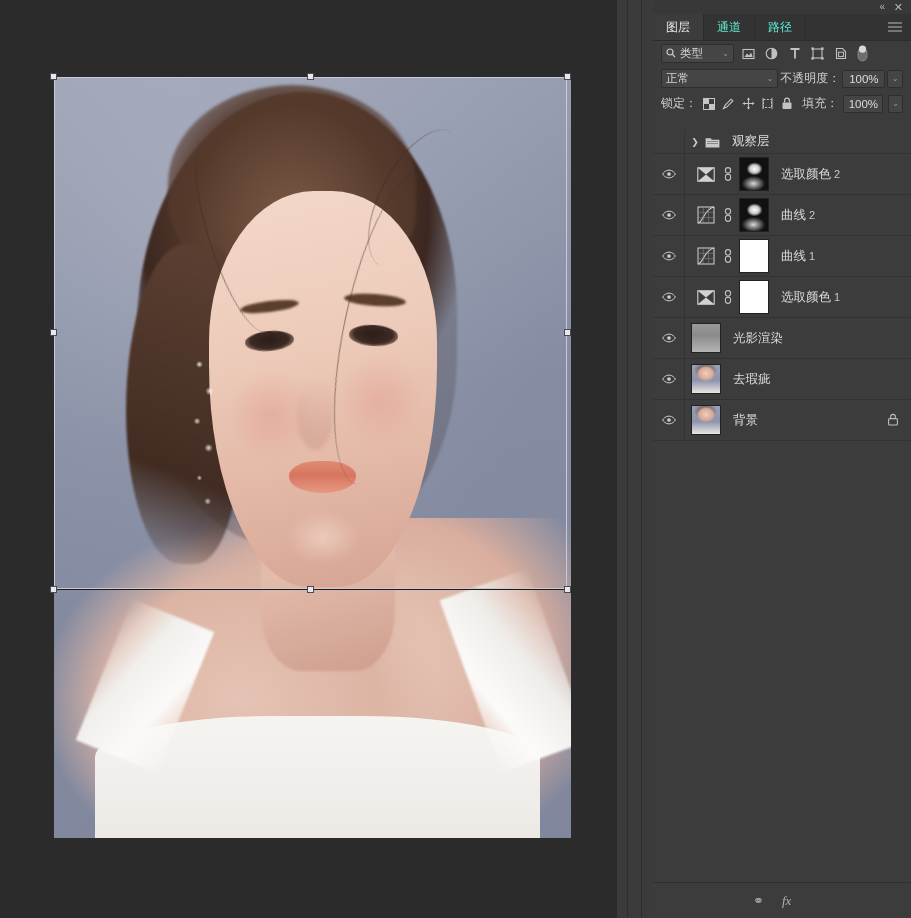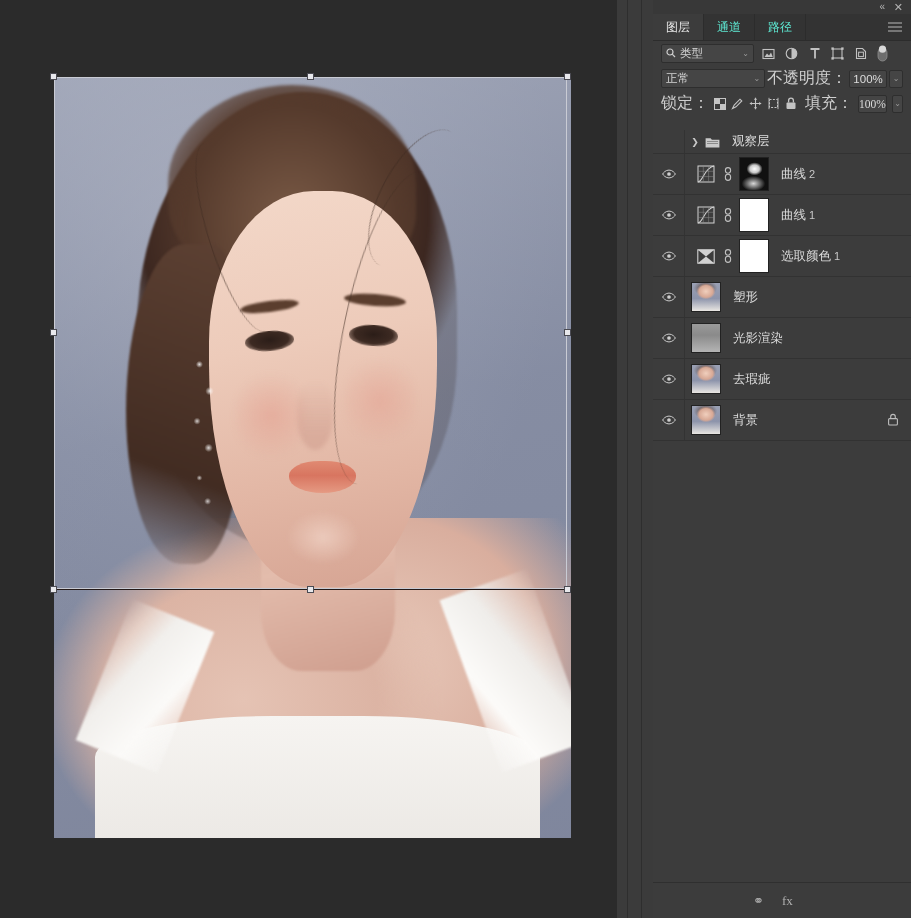--- a/index.html
+++ b/index.html
@@ -222,45 +222,45 @@
   .prow { display:flex; align-items:center; padding:0 8px; height:25px; }
   #filter-row { gap:6px; }
   .select {
     display:flex; align-items:center; height:19px; background:#454545;
     border:1px solid #2e2e2e; border-radius:2px; color:#d4d4d4; font-size:11.5px;
     padding:0 4px; cursor:pointer; position:relative;
   }
   .select .caret {
     margin-left:auto; padding-left:6px; color:#9a9a9a; font-size:8px;
   }
-  #filter-type { width:93px; }
+  #filter-type { width:73px; }
   #filter-type .mag { margin-right:4px; display:inline-block; }
   .ficon {
     width:17px; height:19px; display:flex; align-items:center; justify-content:center;
     color:#c2c2c2; cursor:pointer;
   }
   .toggle-pill {
     width:14px; height:19px; display:flex; align-items:center; justify-content:center;
     cursor:pointer;
   }
 
   #blend-row { gap:2px; }
   #blend-mode { width:120px; }
-  .lbl { font-size:16px; color:#cfcfcf; white-space:nowrap; }
+  .lbl { font-size:12px; color:#cfcfcf; white-space:nowrap; }
   .numfield {
     width:44px; height:18px; background:#454545; border:1px solid #2e2e2e;
     border-radius:2px; color:#dcdcdc; font-size:11.5px; display:flex;
     align-items:center; justify-content:center; cursor:text;
   }
   .mini-caret {
     width:16px; height:18px; background:#454545; border:1px solid #2e2e2e;
     border-radius:2px; display:flex; align-items:center; justify-content:center;
     color:#9a9a9a; font-size:8px; cursor:pointer;
   }
-  #lock-row { gap:5px;font-family:Liberation Serif, serif; }
+  #lock-row { gap:5px; }
   .lockicon {
     width:16px; height:18px; display:flex; align-items:center; justify-content:center;
     color:#c4c4c4; cursor:pointer;
   }
 
   #layers-list {
     position:absolute; left:0; top:130px; right:0; bottom:36px;
     background:#3c3c3c; overflow:hidden;
   }
   .layer-row {
@@ -537,34 +537,34 @@
           <span class="layer-name">观察层</span>
         </div>
         <div class="layer-row">
           <div class="eye-cell">
             <svg class="eye" viewBox="0 0 16 11">
               <path d="M8 1C4 1 1.4 4.3 0.7 5.5 1.4 6.7 4 10 8 10s6.6-3.3 7.3-4.5C14.6 4.3 12 1 8 1z" fill="none" stroke="#cfcfcf" stroke-width="1.1"></path>
               <circle cx="8" cy="5.5" r="2.1" fill="#cfcfcf"></circle>
             </svg>
           </div>
           <span class="adj-icon">
-            <svg width="18" height="18" viewBox="0 0 18 18">
-              <rect x="1" y="1" width="16" height="16" fill="none" stroke="#d2d2d2" stroke-width="1"></rect>
-              <path d="M1 17 C6 17 7 3 17 1" fill="none" stroke="#d2d2d2" stroke-width="1.1"></path>
-              <path d="M6.3 1 V17 M11.6 1 V17 M1 6.3 H17 M1 11.6 H17" stroke="#8f8f8f" stroke-width="0.5"></path>
+            <svg width="18" height="15" viewBox="0 0 18 15">
+              <rect x="0.8" y="0.8" width="16.4" height="13.4" fill="none" stroke="#d2d2d2" stroke-width="1.1"></rect>
+              <path d="M0.8 0.8 L9 7.5 L17.2 0.8 Z" fill="#d2d2d2"></path>
+              <path d="M0.8 14.2 L9 7.5 L17.2 14.2 Z" fill="#d2d2d2"></path>
             </svg>
           </span>
           <span class="link-icon">
             <svg width="10" height="14" viewBox="0 0 10 14">
               <rect x="2.4" y="0.6" width="5.2" height="5.6" rx="2.6" fill="none" stroke="#c0c0c0" stroke-width="1.1"></rect>
               <rect x="2.4" y="7.2" width="5.2" height="6.2" rx="2.6" fill="none" stroke="#c0c0c0" stroke-width="1.1"></rect>
             </svg>
           </span>
           <span class="mask-thumb mini-mask-dark"></span>
-          <span class="layer-name">曲线<span class="suffix">2</span></span>
+          <span class="layer-name">选取颜色<span class="suffix">2</span></span>
         </div>
         <div class="layer-row">
           <div class="eye-cell">
             <svg class="eye" viewBox="0 0 16 11">
               <path d="M8 1C4 1 1.4 4.3 0.7 5.5 1.4 6.7 4 10 8 10s6.6-3.3 7.3-4.5C14.6 4.3 12 1 8 1z" fill="none" stroke="#cfcfcf" stroke-width="1.1"></path>
               <circle cx="8" cy="5.5" r="2.1" fill="#cfcfcf"></circle>
             </svg>
           </div>
           <span class="adj-icon">
             <svg width="18" height="18" viewBox="0 0 18 18">
@@ -572,20 +572,43 @@
               <path d="M1 17 C6 17 7 3 17 1" fill="none" stroke="#d2d2d2" stroke-width="1.1"></path>
               <path d="M6.3 1 V17 M11.6 1 V17 M1 6.3 H17 M1 11.6 H17" stroke="#8f8f8f" stroke-width="0.5"></path>
             </svg>
           </span>
           <span class="link-icon">
             <svg width="10" height="14" viewBox="0 0 10 14">
               <rect x="2.4" y="0.6" width="5.2" height="5.6" rx="2.6" fill="none" stroke="#c0c0c0" stroke-width="1.1"></rect>
               <rect x="2.4" y="7.2" width="5.2" height="6.2" rx="2.6" fill="none" stroke="#c0c0c0" stroke-width="1.1"></rect>
             </svg>
           </span>
+          <span class="mask-thumb mini-mask-dark"></span>
+          <span class="layer-name">曲线<span class="suffix">2</span></span>
+        </div>
+        <div class="layer-row">
+          <div class="eye-cell">
+            <svg class="eye" viewBox="0 0 16 11">
+              <path d="M8 1C4 1 1.4 4.3 0.7 5.5 1.4 6.7 4 10 8 10s6.6-3.3 7.3-4.5C14.6 4.3 12 1 8 1z" fill="none" stroke="#cfcfcf" stroke-width="1.1"></path>
+              <circle cx="8" cy="5.5" r="2.1" fill="#cfcfcf"></circle>
+            </svg>
+          </div>
+          <span class="adj-icon">
+            <svg width="18" height="18" viewBox="0 0 18 18">
+              <rect x="1" y="1" width="16" height="16" fill="none" stroke="#d2d2d2" stroke-width="1"></rect>
+              <path d="M1 17 C6 17 7 3 17 1" fill="none" stroke="#d2d2d2" stroke-width="1.1"></path>
+              <path d="M6.3 1 V17 M11.6 1 V17 M1 6.3 H17 M1 11.6 H17" stroke="#8f8f8f" stroke-width="0.5"></path>
+            </svg>
+          </span>
+          <span class="link-icon">
+            <svg width="10" height="14" viewBox="0 0 10 14">
+              <rect x="2.4" y="0.6" width="5.2" height="5.6" rx="2.6" fill="none" stroke="#c0c0c0" stroke-width="1.1"></rect>
+              <rect x="2.4" y="7.2" width="5.2" height="6.2" rx="2.6" fill="none" stroke="#c0c0c0" stroke-width="1.1"></rect>
+            </svg>
+          </span>
           <span class="mask-thumb mini-mask-white"></span>
           <span class="layer-name">曲线<span class="suffix">1</span></span>
         </div>
         <div class="layer-row">
           <div class="eye-cell">
             <svg class="eye" viewBox="0 0 16 11">
               <path d="M8 1C4 1 1.4 4.3 0.7 5.5 1.4 6.7 4 10 8 10s6.6-3.3 7.3-4.5C14.6 4.3 12 1 8 1z" fill="none" stroke="#cfcfcf" stroke-width="1.1"></path>
               <circle cx="8" cy="5.5" r="2.1" fill="#cfcfcf"></circle>
             </svg>
           </div>
@@ -606,65 +629,53 @@
           <span class="layer-name">选取颜色<span class="suffix">1</span></span>
         </div>
         <div class="layer-row">
           <div class="eye-cell">
             <svg class="eye" viewBox="0 0 16 11">
               <path d="M8 1C4 1 1.4 4.3 0.7 5.5 1.4 6.7 4 10 8 10s6.6-3.3 7.3-4.5C14.6 4.3 12 1 8 1z" fill="none" stroke="#cfcfcf" stroke-width="1.1"></path>
               <circle cx="8" cy="5.5" r="2.1" fill="#cfcfcf"></circle>
             </svg>
           </div>
           <span class="thumb">
-            <span class="mini mini-portrait"></span>
-          </span>
-          <span class="layer-name">塑形</span>
+            <span class="mini mini-gray"></span>
+          </span>
+          <span class="layer-name">光影渲染</span>
         </div>
         <div class="layer-row">
           <div class="eye-cell">
             <svg class="eye" viewBox="0 0 16 11">
               <path d="M8 1C4 1 1.4 4.3 0.7 5.5 1.4 6.7 4 10 8 10s6.6-3.3 7.3-4.5C14.6 4.3 12 1 8 1z" fill="none" stroke="#cfcfcf" stroke-width="1.1"></path>
               <circle cx="8" cy="5.5" r="2.1" fill="#cfcfcf"></circle>
             </svg>
           </div>
           <span class="thumb">
-            <span class="mini mini-gray"></span>
-          </span>
-          <span class="layer-name">光影渲染</span>
+            <span class="mini mini-portrait"></span>
+          </span>
+          <span class="layer-name">去瑕疵</span>
         </div>
         <div class="layer-row">
           <div class="eye-cell">
             <svg class="eye" viewBox="0 0 16 11">
               <path d="M8 1C4 1 1.4 4.3 0.7 5.5 1.4 6.7 4 10 8 10s6.6-3.3 7.3-4.5C14.6 4.3 12 1 8 1z" fill="none" stroke="#cfcfcf" stroke-width="1.1"></path>
               <circle cx="8" cy="5.5" r="2.1" fill="#cfcfcf"></circle>
             </svg>
           </div>
           <span class="thumb">
             <span class="mini mini-portrait"></span>
           </span>
-          <span class="layer-name">去瑕疵</span>
-        </div>
-        <div class="layer-row">
-          <div class="eye-cell">
-            <svg class="eye" viewBox="0 0 16 11">
-              <path d="M8 1C4 1 1.4 4.3 0.7 5.5 1.4 6.7 4 10 8 10s6.6-3.3 7.3-4.5C14.6 4.3 12 1 8 1z" fill="none" stroke="#cfcfcf" stroke-width="1.1"></path>
-              <circle cx="8" cy="5.5" r="2.1" fill="#cfcfcf"></circle>
-            </svg>
-          </div>
-          <span class="thumb">
-            <span class="mini mini-portrait"></span>
-          </span>
           <span class="layer-name">背景</span>
           <span class="lock-badge"><svg width="12" height="13" viewBox="0 0 12 13">
               <rect x="1.6" y="5.6" width="8.8" height="6.4" rx="1" fill="none" stroke="#bdbdbd" stroke-width="1.1"></rect>
               <path d="M3.7 5.6 V3.7 a2.3 2.3 0 0 1 4.6 0 V5.6" fill="none" stroke="#bdbdbd" stroke-width="1.1"></path>
             </svg></span>
         </div>
       </div>
 
     <div id="panel-bottom">
       <span class="bbtn">⚭</span>
-      <span class="bbtn" style="font-family:'Liberation Serif',serif;">fx</span>
+      <span class="bbtn" style="font-style:italic;font-family:'Liberation Serif',serif;">fx</span>
     </div>
 
   </div>
 </div>
 
 </body></html>

